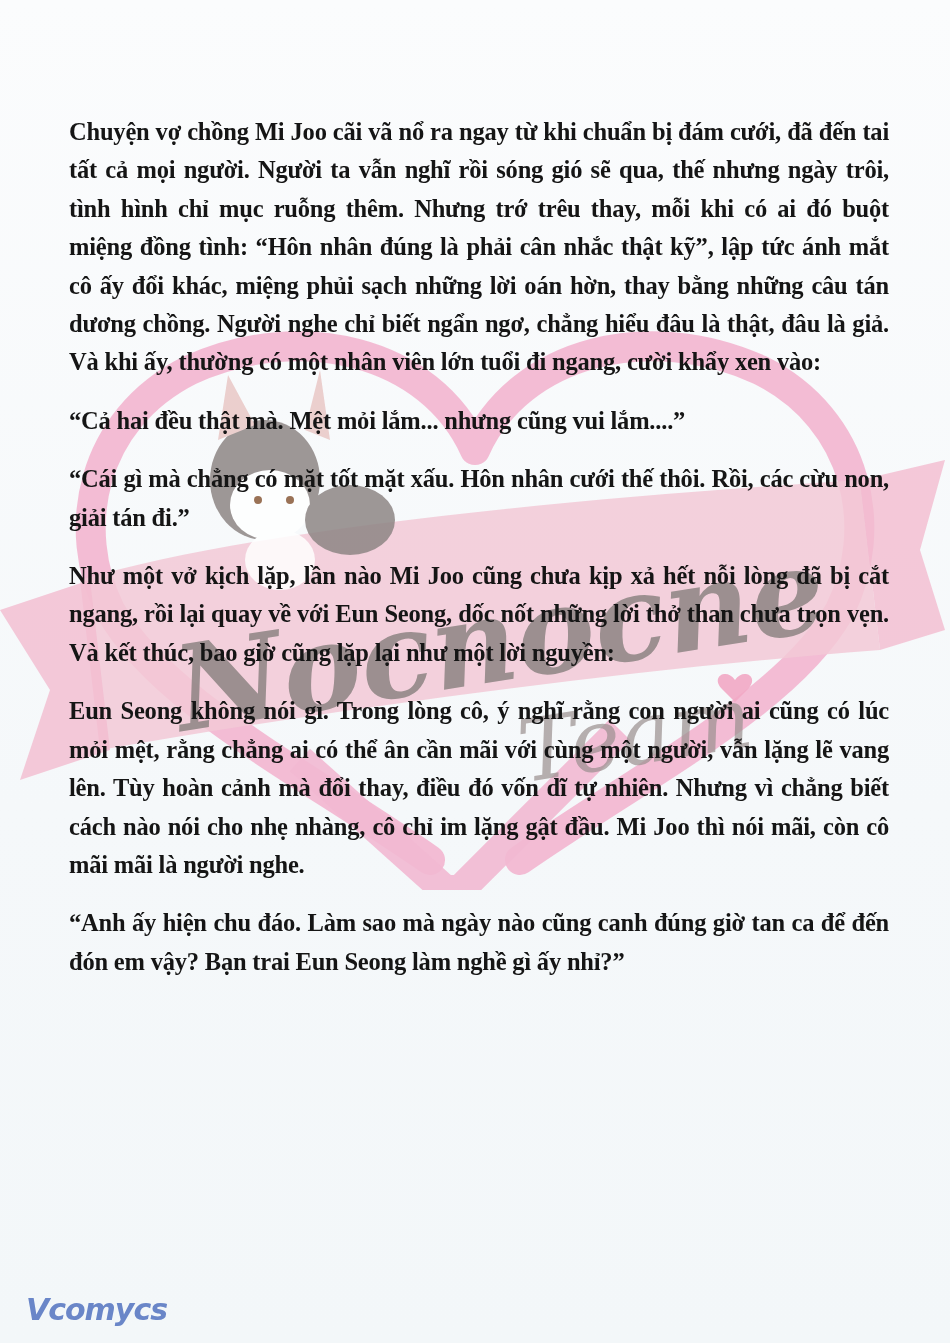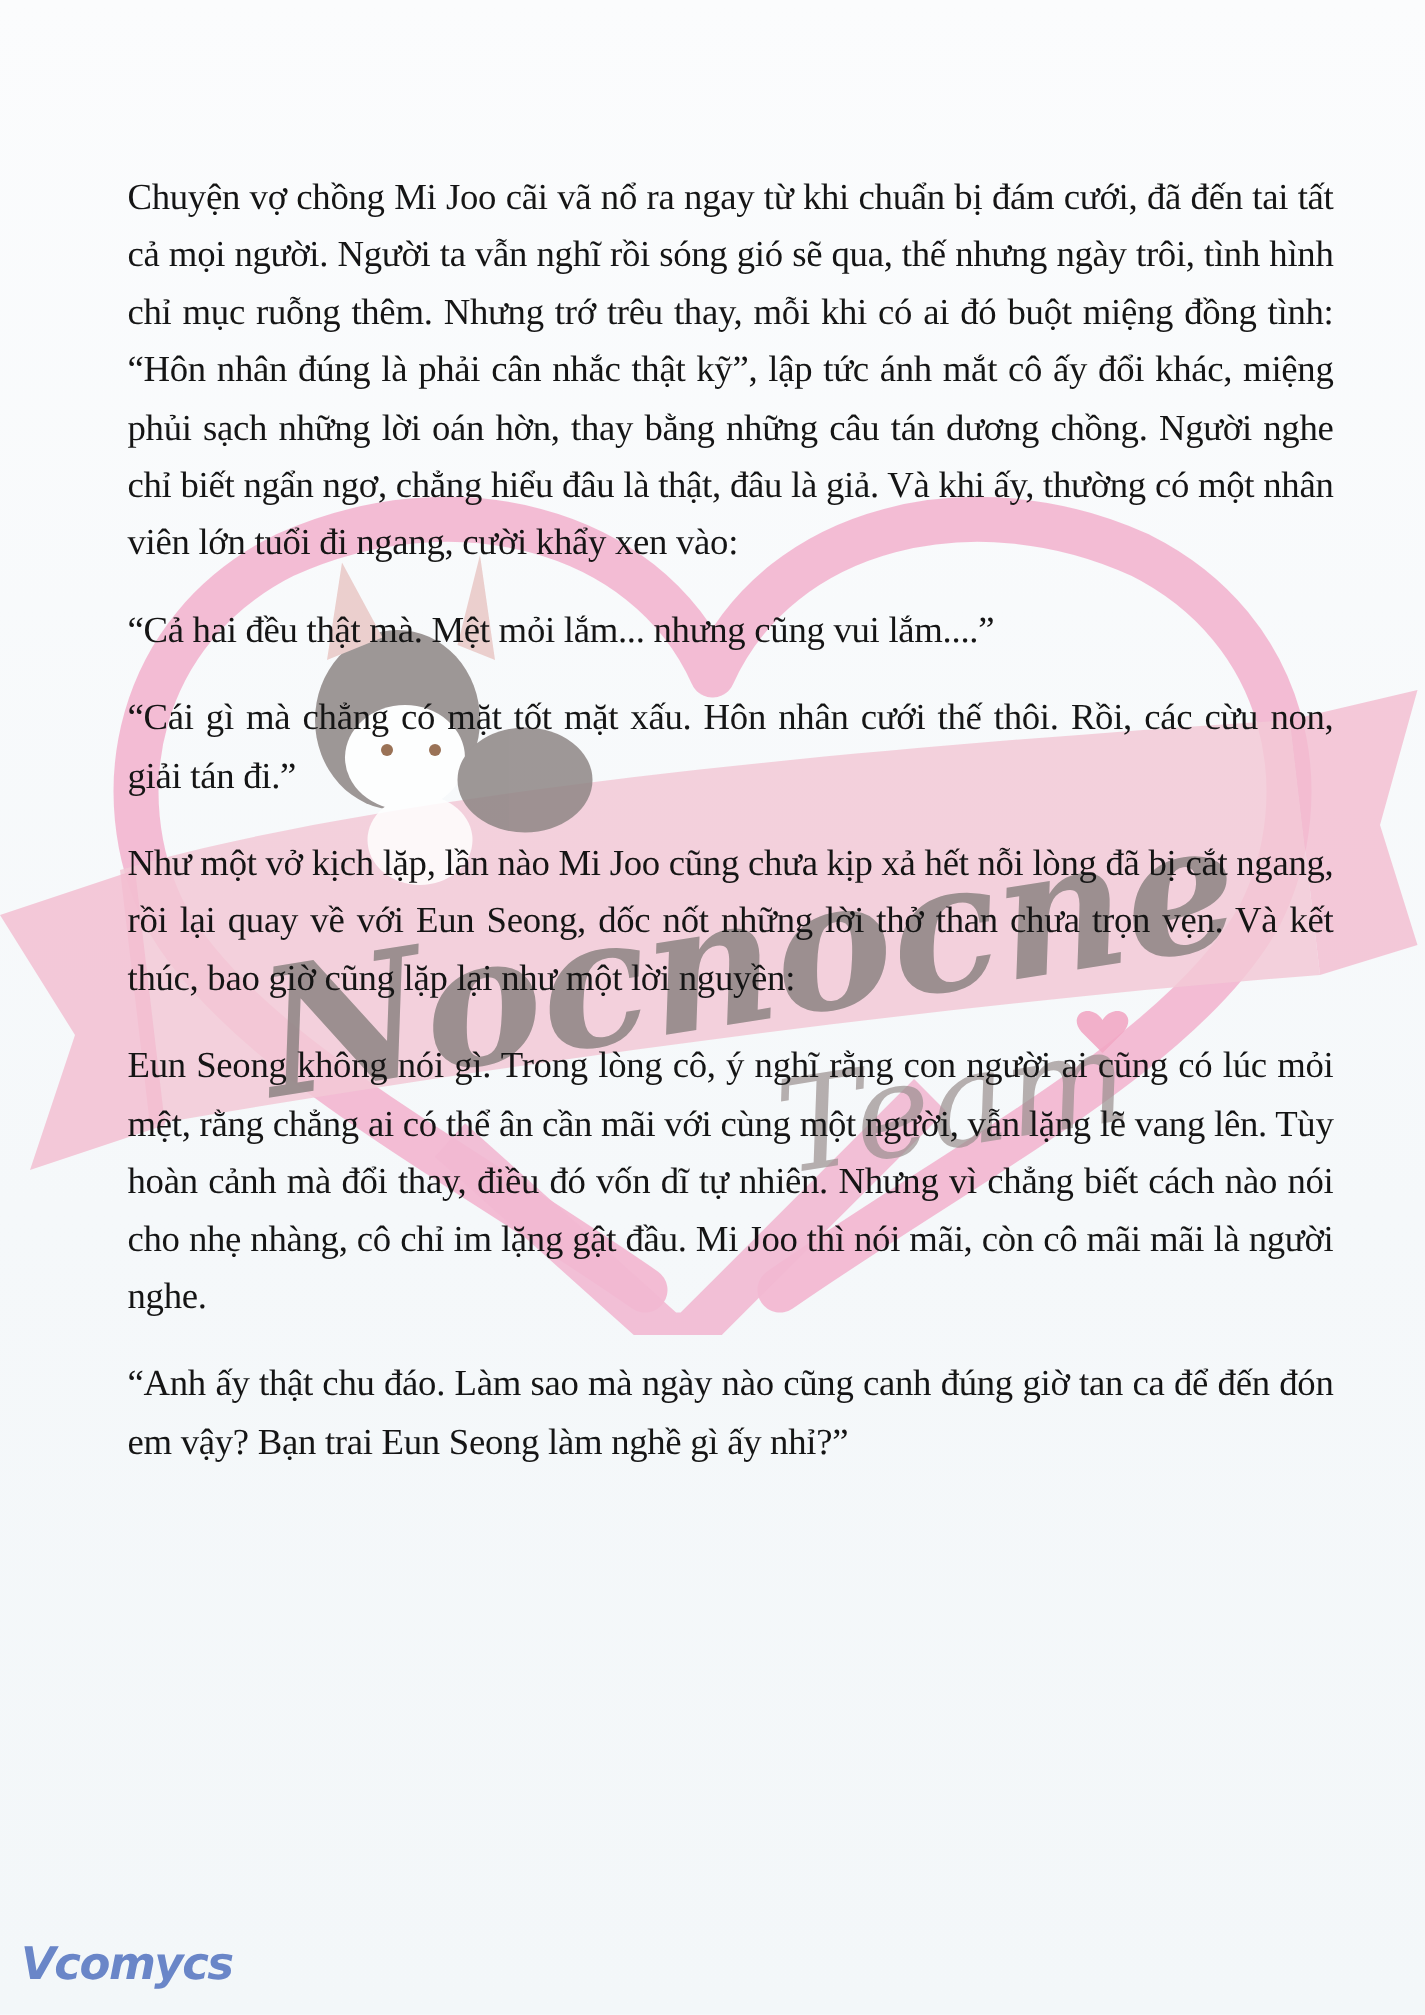--- a/index.html
+++ b/index.html
@@ -34,26 +34,27 @@
     display: inline-block;
   }
   .content {
     position: absolute; left: 69px; top: 113px; width: 820px;
     z-index: 2;
     color: #151515;
     font-size: 24.5px;
     line-height: 38.4px;
   }
   .content p {
-    margin: 0 0 20px 16px;
+    margin: 0 0 20px 0;
     text-align: justify;
     letter-spacing: -0.2px;
+    font-weight: bold;
   }
   .footer-logo {
-    position: absolute; left: 14px; top: 1292px; z-index: 2;
+    position: absolute; left: 26px; top: 1292px; z-index: 2;
     font-family: "DejaVu Sans", sans-serif;
     font-style: italic; font-weight: bold;
     font-size: 30px; letter-spacing: -1px;
     color: #6a86c8;
   }
 </style>
 </head>
 <body>
 
 <div class="page">
@@ -85,19 +86,19 @@
     <path d="M735 350 c -8 -12 -24 -4 -14 8 l 14 14 l 14 -14 c 10 -12 -6 -20 -14 -8 z" fill="#f2a7c4" opacity="0.9"></path>
   </svg>
 
 
   <div class="content">
     <p>Chuyện vợ chồng Mi Joo cãi vã nổ ra ngay từ khi chuẩn bị đám cưới, đã đến tai tất cả mọi người. Người ta vẫn nghĩ rồi sóng gió sẽ qua, thế nhưng ngày trôi, tình hình chỉ mục ruỗng thêm. Nhưng trớ trêu thay, mỗi khi có ai đó buột miệng đồng tình: “Hôn nhân đúng là phải cân nhắc thật kỹ”, lập tức ánh mắt cô ấy đổi khác, miệng phủi sạch những lời oán hờn, thay bằng những câu tán dương chồng. Người nghe chỉ biết ngẩn ngơ, chẳng hiểu đâu là thật, đâu là giả. Và khi ấy, thường có một nhân viên lớn tuổi đi ngang, cười khẩy xen vào:</p>
     <p>“Cả hai đều thật mà. Mệt mỏi lắm... nhưng cũng vui lắm....”</p>
     <p>“Cái gì mà chẳng có mặt tốt mặt xấu. Hôn nhân cưới thế thôi. Rồi, các cừu non, giải tán đi.”</p>
     <p>Như một vở kịch lặp, lần nào Mi Joo cũng chưa kịp xả hết nỗi lòng đã bị cắt ngang, rồi lại quay về với Eun Seong, dốc nốt những lời thở than chưa trọn vẹn. Và kết thúc, bao giờ cũng lặp lại như một lời nguyền:</p>
     <p>Eun Seong không nói gì. Trong lòng cô, ý nghĩ rằng con người ai cũng có lúc mỏi mệt, rằng chẳng ai có thể ân cần mãi với cùng một người, vẫn lặng lẽ vang lên. Tùy hoàn cảnh mà đổi thay, điều đó vốn dĩ tự nhiên. Nhưng vì chẳng biết cách nào nói cho nhẹ nhàng, cô chỉ im lặng gật đầu. Mi Joo thì nói mãi, còn cô mãi mãi là người nghe.</p>
-    <p>“Anh ấy thật chu đáo. Làm sao mà ngày nào cũng canh đúng giờ tan ca để đến đón em vậy? Bạn trai Eun Seong làm nghề gì ấy nhỉ?”</p>
+    <p>“Anh ấy hiện chu đáo. Làm sao mà ngày nào cũng canh đúng giờ tan ca để đến đón em vậy? Bạn trai Eun Seong làm nghề gì ấy nhỉ?”</p>
   </div>
 
   <div class="footer-logo">
     <span>Vcomycs</span>
   </div>
 </div>
 
 </body></html>

